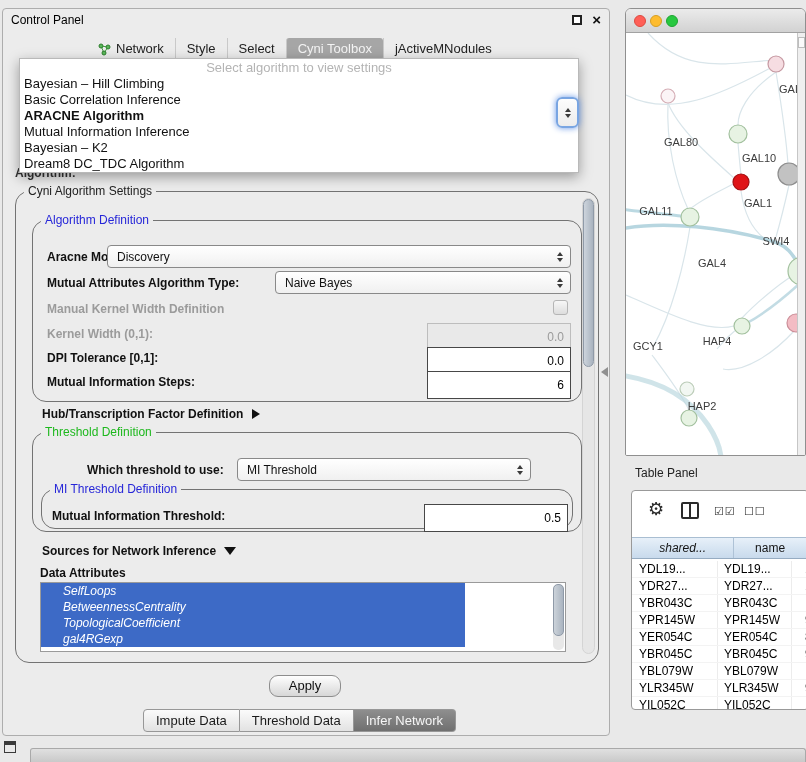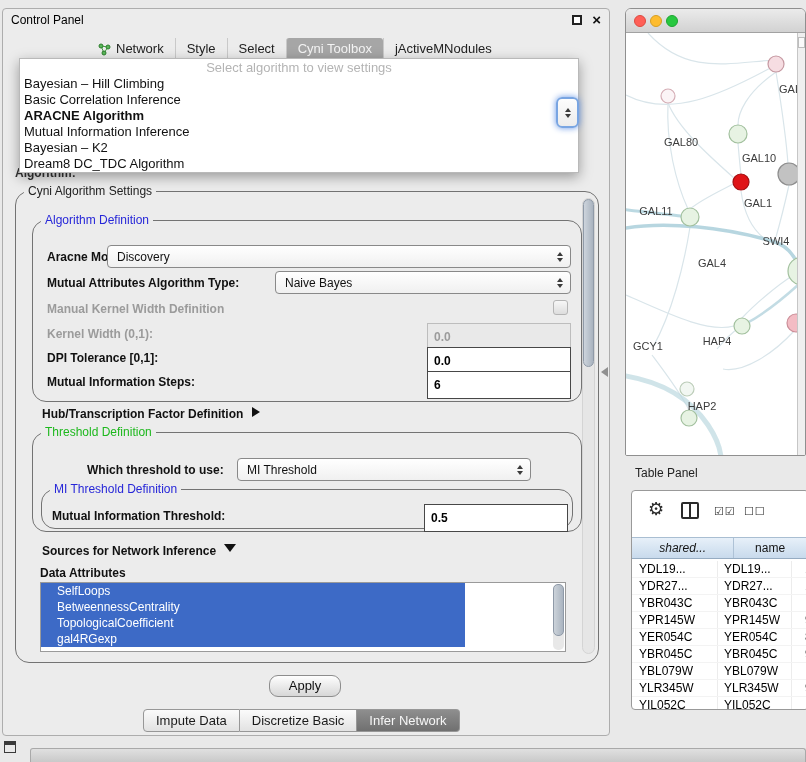--- a/index.html
+++ b/index.html
@@ -45,31 +45,31 @@
 
   .lbl { position:absolute; font-size:12px; font-weight:bold; color:#111; white-space:nowrap; }
   .lbl.dim { color:#9b9b9b; }
 
   .combo { position:absolute; background:linear-gradient(#ffffff,#f0f0f0); border:1px solid #898989; border-radius:4px; height:23px; font-size:12px; color:#111; display:flex; align-items:center; padding:0 22px 0 9px; cursor:pointer; }
   .arrows { display:flex; flex-direction:column; gap:2px; }
   .combo .arrows { position:absolute; right:7px; top:50%; transform:translateY(-50%); }
   .arr-up { width:0; height:0; border-left:3.5px solid transparent; border-right:3.5px solid transparent; border-bottom:4px solid #3a3a3a; }
   .arr-dn { width:0; height:0; border-left:3.5px solid transparent; border-right:3.5px solid transparent; border-top:4px solid #3a3a3a; }
 
-  .tf { position:absolute; height:28px; background:#fff; border:1px solid #474747; font-size:12px; text-align:left; padding:0 6px; color:#000; font-family:"Liberation Sans", sans-serif;font-weight:bold; }
+  .tf { position:absolute; height:28px; background:#fff; border:1px solid #474747; font-size:12px; text-align:right; padding:0 6px; color:#000; font-family:"Liberation Sans", sans-serif; }
   .tf.dim { background:#e9e9e9; border-color:#bdbdbd; color:#9b9b9b; }
 
   .checkbox { position:absolute; width:15px; height:15px; background:linear-gradient(#f7f7f7,#ddd); border:1px solid #b5b5b5; border-radius:3px; cursor:pointer; }
 
-  .sect { position:absolute; font-size:12px; font-weight:bold; color:#111; display:flex; align-items:flex-start; cursor:pointer; }
+  .sect { position:absolute; font-size:12px; font-weight:bold; color:#111; display:flex; align-items:center; cursor:pointer; }
   .tri-right { width:0; height:0; border-top:5px solid transparent; border-bottom:5px solid transparent; border-left:8px solid #111; margin-left:9px; }
   .tri-down  { width:0; height:0; border-left:6px solid transparent; border-right:6px solid transparent; border-top:8px solid #111; margin-left:8px; }
 
   .listbox { position:absolute; left:24px; top:390px; width:526px; height:70px; background:#fff; border:1px solid #9a9a9a; overflow:hidden; }
-  .li { height:16px; line-height:16px; font-size:12px; color:#111; padding-left:16px; width:424px; cursor:pointer; }
+  .li { height:16px; line-height:16px; font-size:12px; color:#111; padding-left:22px; width:424px; cursor:pointer;font-style:italic; }
   .li.sel { background:#3d6ac6; color:#fff; }
   .list-scroll { position:absolute; right:1px; top:1px; width:11px; height:66px; background:#e8e8e8; border-radius:5px; cursor:pointer; }
   .list-scroll .thumb { position:absolute; top:0; left:0; width:11px; height:52px; background:linear-gradient(90deg,#ccd3da,#aab4c0); border:1px solid #8f9aa8; border-radius:5px; }
 
   .apply-btn { position:absolute; left:266px; top:666px; width:72px; height:22px; line-height:20px; text-align:center; font-size:13px; color:#111; background:linear-gradient(#fefefe,#d7d7d7); border:1px solid #8d8d8d; border-radius:9px; cursor:pointer; }
 
   .seg { position:absolute; left:140px; top:700px; display:flex; height:23px; }
   .seg-item { padding:0 12px; line-height:21px; font-size:13px; color:#1a1a1a; background:linear-gradient(#fbfbfb,#e2e2e2); border:1px solid #979797; border-left:none; cursor:pointer; white-space:nowrap; }
   .seg-item:first-child { border-left:1px solid #979797; border-radius:4px 0 0 4px; }
   .seg-item:last-child { border-radius:0 4px 4px 0; }
@@ -243,21 +243,21 @@
         <div class="list-scroll">
           <div class="thumb"></div>
         </div>
       </div>
     </div>
 
     <div class="apply-btn">Apply</div>
 
     <div class="seg">
       <div class="seg-item">Impute Data</div>
-      <div class="seg-item">Discretize Basic</div>
+      <div class="seg-item">Threshold Data</div>
       <div class="seg-item active">Infer Network</div>
     </div>
   </div>
 
   <div class="splitter-arrow"></div>
 
   <div class="window net-window">
     <div class="mac-bar">
       <span class="light red"></span>
       <span class="light yellow"></span>

